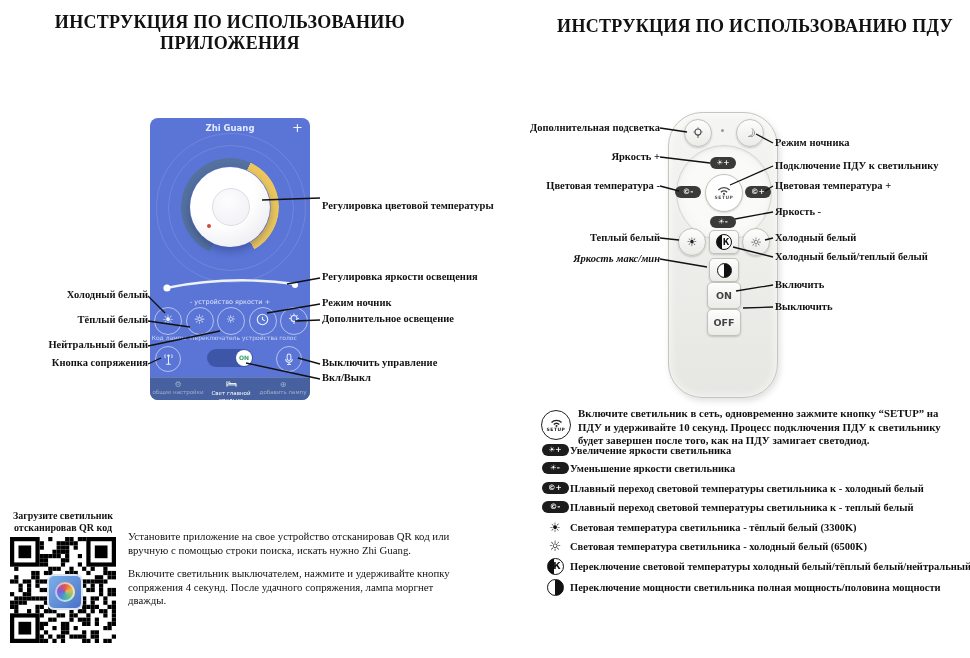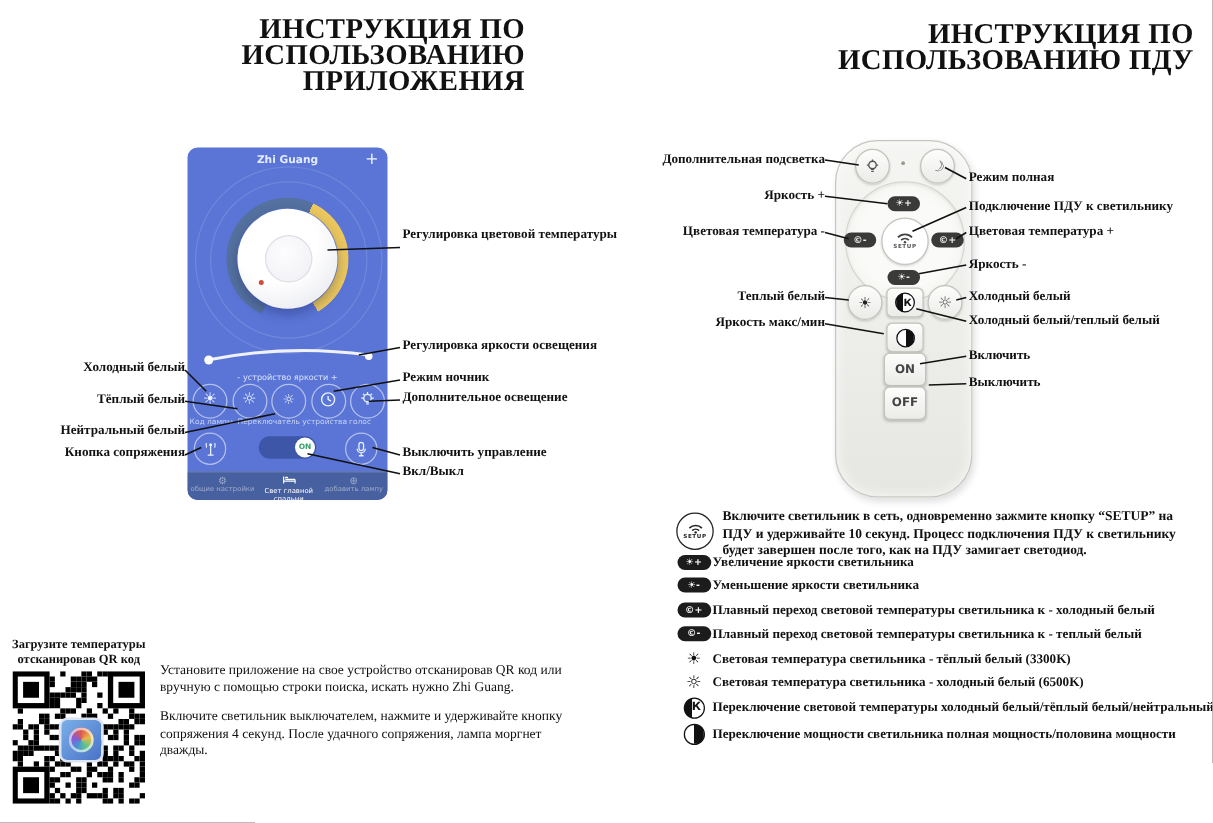--- a/index.html
+++ b/index.html
@@ -2,21 +2,21 @@
 <html style="--app-blue: #5a75d6; --app-nav: #47609f; --ring-yellow: #ecc75d; --ring-blue: #54719f; --toggle-blue: #3d56a8; --pill-dark: #3a3a38;"><head>
 <meta charset="utf-8">
 <style>
   html,body{margin:0;padding:0;background:#888;}
   #canvas{position:relative;width:970px;height:658px;background:#ffffff;overflow:hidden;
           font-family:"Liberation Serif","DejaVu Serif",serif;color:#111;}
   .abs{position:absolute;}
   .g{font-family:"DejaVu Sans",sans-serif;}
 
   
-  .title{font-weight:bold;font-size:23px;text-align:right;letter-spacing:.3px;line-height:21px;}
+  .title{font-weight:bold;font-size:18px;text-align:center;letter-spacing:.3px;line-height:21px;}
 
   
   .co{position:absolute;font-weight:bold;font-size:10.5px;white-space:nowrap;line-height:12px;}
   .co.rt{text-align:right;}
 
   
   #app{position:absolute;left:150px;top:118px;width:160px;height:282px;border-radius:8px;
        background:var(--app-blue,#5a75d6);overflow:hidden;}
   #app .hdr{position:absolute;top:0;left:0;right:0;height:20px;text-align:center;
             font-size:8.5px;font-weight:bold;color:#e4ebff;line-height:20px;
@@ -184,34 +184,34 @@
             </svg></span>
         <span>Свет главной спальни</span>
       </div>
       <div class="navitem" style="left:108px;width:50px;">
         <span class="nicon g">⊕</span>
         <span>добавить лампу</span>
       </div>
     </div>
   </div>
 
-  <div class="co" style="left:322px;top:182px;">Регулировка цветовой температуры</div>
+  <div class="co" style="left:322px;top:200px;">Регулировка цветовой температуры</div>
   <div class="co" style="left:322px;top:271px;">Регулировка яркости освещения</div>
   <div class="co" style="left:322px;top:297px;">Режим ночник</div>
   <div class="co" style="left:322px;top:313px;">Дополнительное освещение</div>
   <div class="co" style="left:322px;top:357px;">Выключить управление</div>
   <div class="co" style="left:322px;top:372px;">Вкл/Выкл</div>
 
   <div class="co rt" style="left:3px;top:289px;width:145px;">Холодный белый</div>
   <div class="co rt" style="left:3px;top:314px;width:145px;">Тёплый белый</div>
   <div class="co rt" style="left:3px;top:339px;width:145px;">Нейтральный белый</div>
   <div class="co rt" style="left:3px;top:357px;width:145px;">Кнопка сопряжения</div>
 
   <div class="qrcap">
-    <div>Загрузите температуры</div>
+    <div>Загрузите светильник</div>
     <div>отсканировав QR код</div>
   </div>
   <svg id="qr" width="106" height="106">
       <rect width="106" height="106" fill="#fff"></rect>
       <rect x="38.2" y="0.0" width="4.2" height="4.2" fill="#000"></rect>
       <rect x="55.1" y="0.0" width="4.2" height="4.2" fill="#000"></rect>
       <rect x="59.4" y="0.0" width="4.2" height="4.2" fill="#000"></rect>
       <rect x="67.8" y="0.0" width="4.2" height="4.2" fill="#000"></rect>
       <rect x="72.1" y="0.0" width="4.2" height="4.2" fill="#000"></rect>
       <rect x="29.7" y="4.2" width="4.2" height="4.2" fill="#000"></rect>
@@ -470,23 +470,23 @@
       <span class="halfp" style="width:13px;height:13px;"></span>
     </div>
     <div class="rbtn sq" style="left:38px;top:169px;width:32px;height:25px;font-size:9.5px;font-weight:bold;color:#444;font-family:'DejaVu Sans',sans-serif;">ON</div>
     <div class="rbtn sq" style="left:38px;top:196px;width:32px;height:25px;font-size:9.5px;font-weight:bold;color:#444;font-family:'DejaVu Sans',sans-serif;">OFF</div>
   </div>
 
   <div class="co rt" style="left:510px;top:122px;width:150px;">Дополнительная подсветка</div>
   <div class="co rt" style="left:510px;top:151px;width:150px;">Яркость +</div>
   <div class="co rt" style="left:510px;top:180px;width:150px;">Цветовая температура -</div>
   <div class="co rt" style="left:510px;top:232px;width:150px;">Теплый белый</div>
-  <div class="co rt" style="left:510px;top:253px;width:150px;">Яркость макс/мин</div>
-
-  <div class="co" style="left:775px;top:137px;">Режим полная</div>
+  <div class="co rt" style="left:510px;top:253px;width:150px;font-style:italic;">Яркость макс/мин</div>
+
+  <div class="co" style="left:775px;top:137px;">Режим ночника</div>
   <div class="co" style="left:775px;top:160px;">Подключение ПДУ к светильнику</div>
   <div class="co" style="left:775px;top:180px;">Цветовая температура +</div>
   <div class="co" style="left:775px;top:206px;">Яркость -</div>
   <div class="co" style="left:775px;top:232px;">Холодный белый</div>
   <div class="co" style="left:775px;top:251px;">Холодный белый/теплый белый</div>
   <div class="co" style="left:775px;top:279px;">Включить</div>
   <div class="co" style="left:775px;top:301px;">Выключить</div>
 
   <div id="setupcircle">
     <svg width="13" height="8" viewBox="0 0 24 16">

